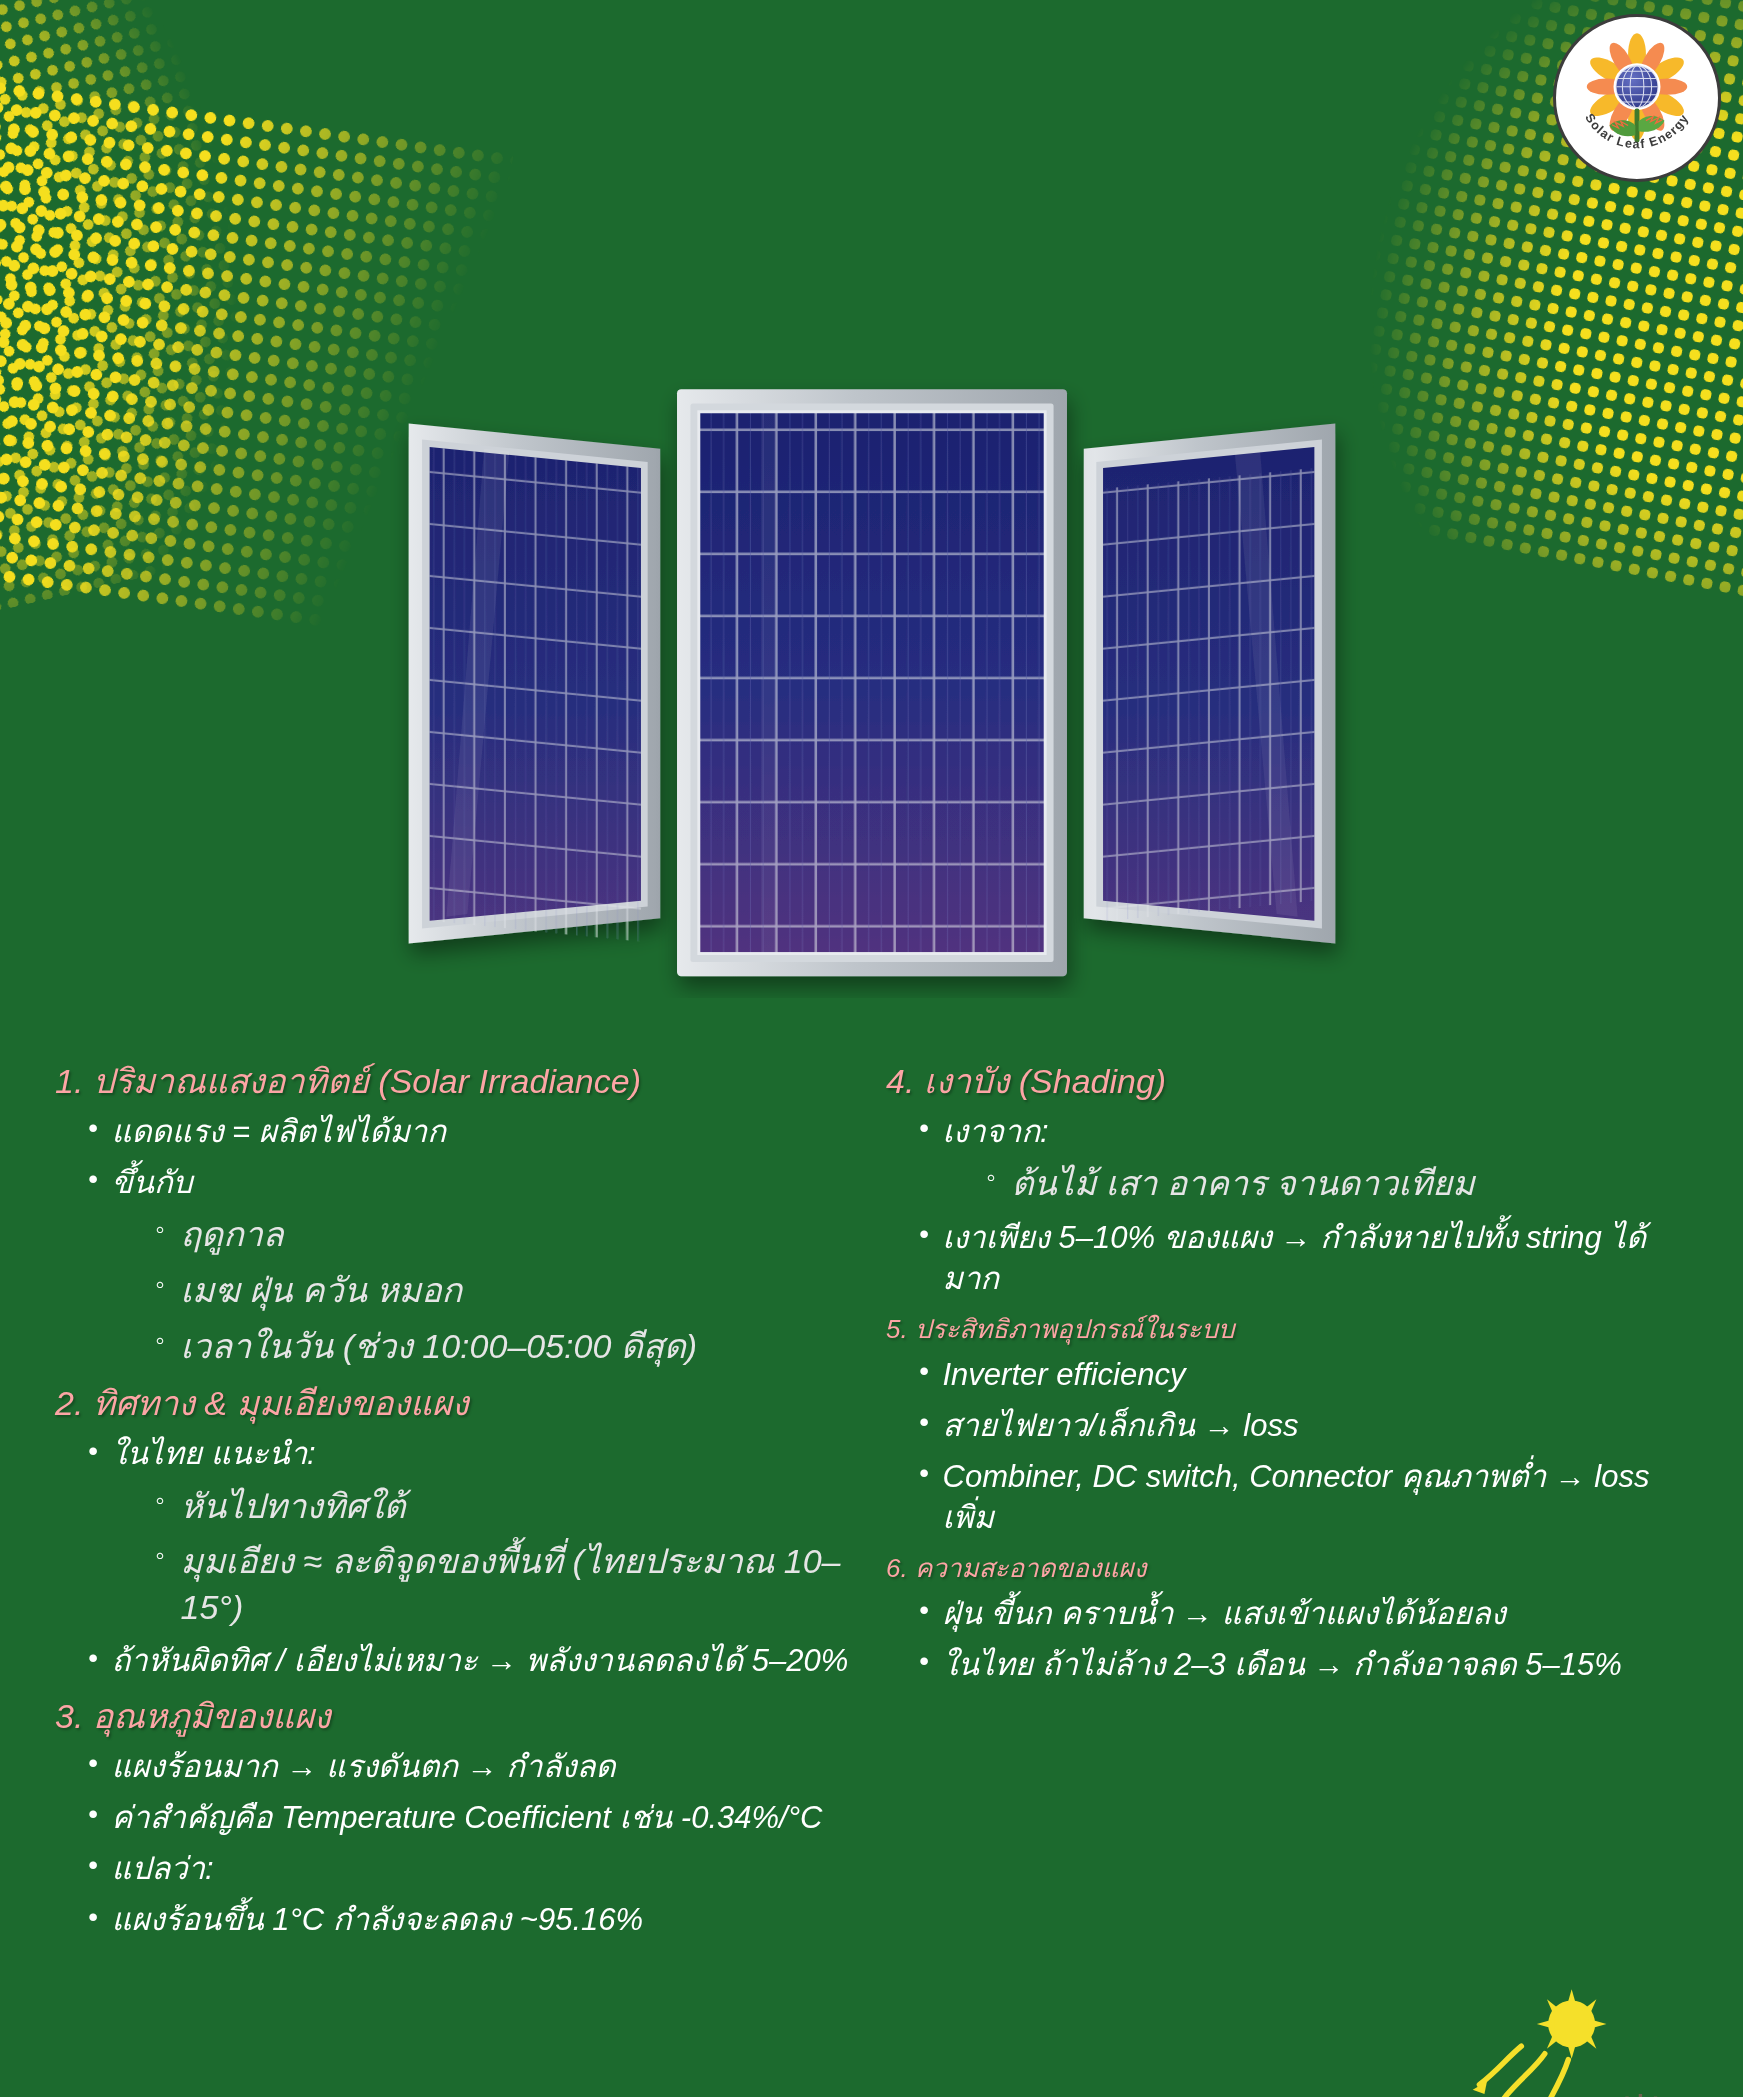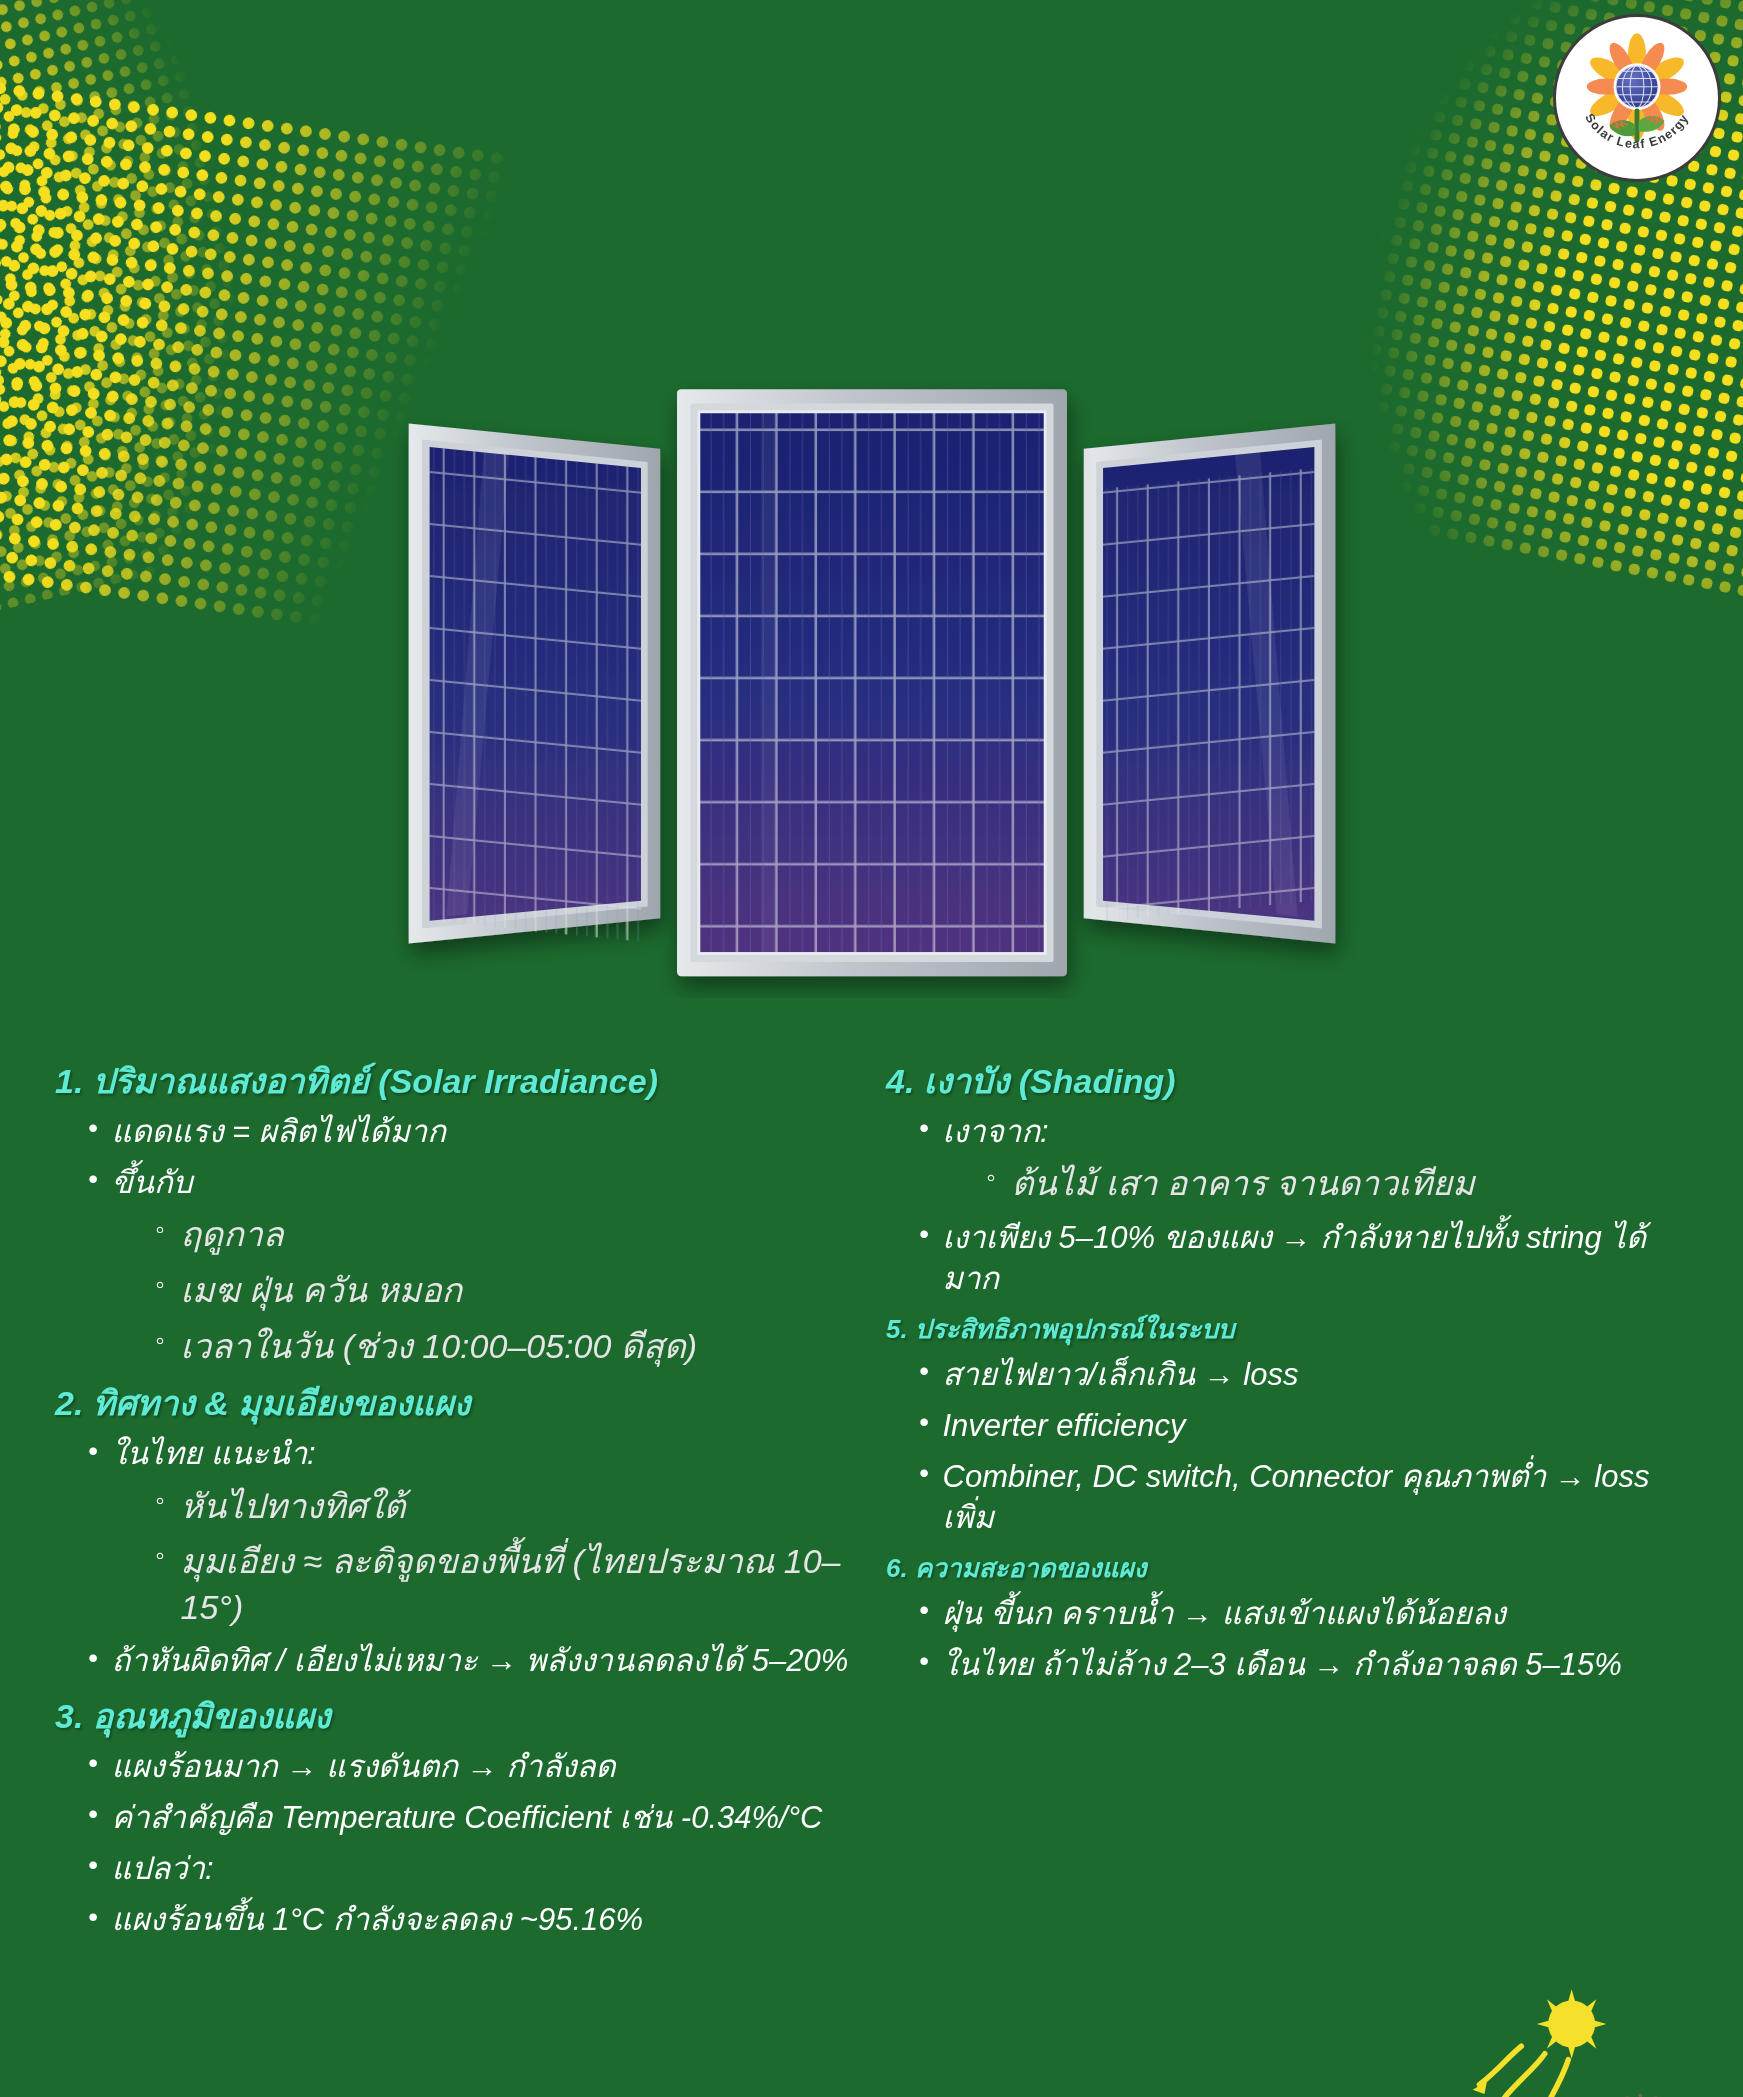--- a/index.html
+++ b/index.html
@@ -112,22 +112,22 @@
     width: 100%;
     display: flex;
     z-index: 25;
     padding: 0 50px 0 55px;
     gap: 34px;
   }
   .col { width: 797px; }
   .col.right { width: 789px; }
 
   .sec-head {
-    color: #5eead4;
-    font-weight: bold;
+    color: #fca5a5;
+    font-weight: normal;
     font-style: italic;
     font-size: 34px;
     line-height: 1.22;
     margin: 0 0 8.4px 0;
     text-shadow: 1.7px 2.1px 2.5px rgba(0,0,0,0.30);
     white-space: nowrap;
   }
   .sec-head.compact { font-size: 26px; }
 
   ul.lv1 { list-style: none; margin: 0 0 14.3px 0; padding: 0 0 0 33px; }
@@ -358,22 +358,22 @@
           <span>เงาจาก:</span>
           <ul class="lv2">
             <li>ต้นไม้ เสา อาคาร จานดาวเทียม</li>
           </ul>
         </li>
         <li>เงาเพียง 5–10% ของแผง → กำลังหายไปทั้ง string ได้มาก</li>
       </ul>
 
       <h2 class="sec-head compact">5. ประสิทธิภาพอุปกรณ์ในระบบ</h2>
       <ul class="lv1">
+        <li>Inverter efficiency</li>
         <li>สายไฟยาว/เล็กเกิน → loss</li>
-        <li>Inverter efficiency</li>
         <li>Combiner, DC switch, Connector คุณภาพต่ำ → loss เพิ่ม</li>
       </ul>
 
       <h2 class="sec-head compact">6. ความสะอาดของแผง</h2>
       <ul class="lv1">
         <li>ฝุ่น ขี้นก คราบน้ำ → แสงเข้าแผงได้น้อยลง</li>
         <li>ในไทย ถ้าไม่ล้าง 2–3 เดือน → กำลังอาจลด 5–15%</li>
       </ul>
     </div>
   </div>

